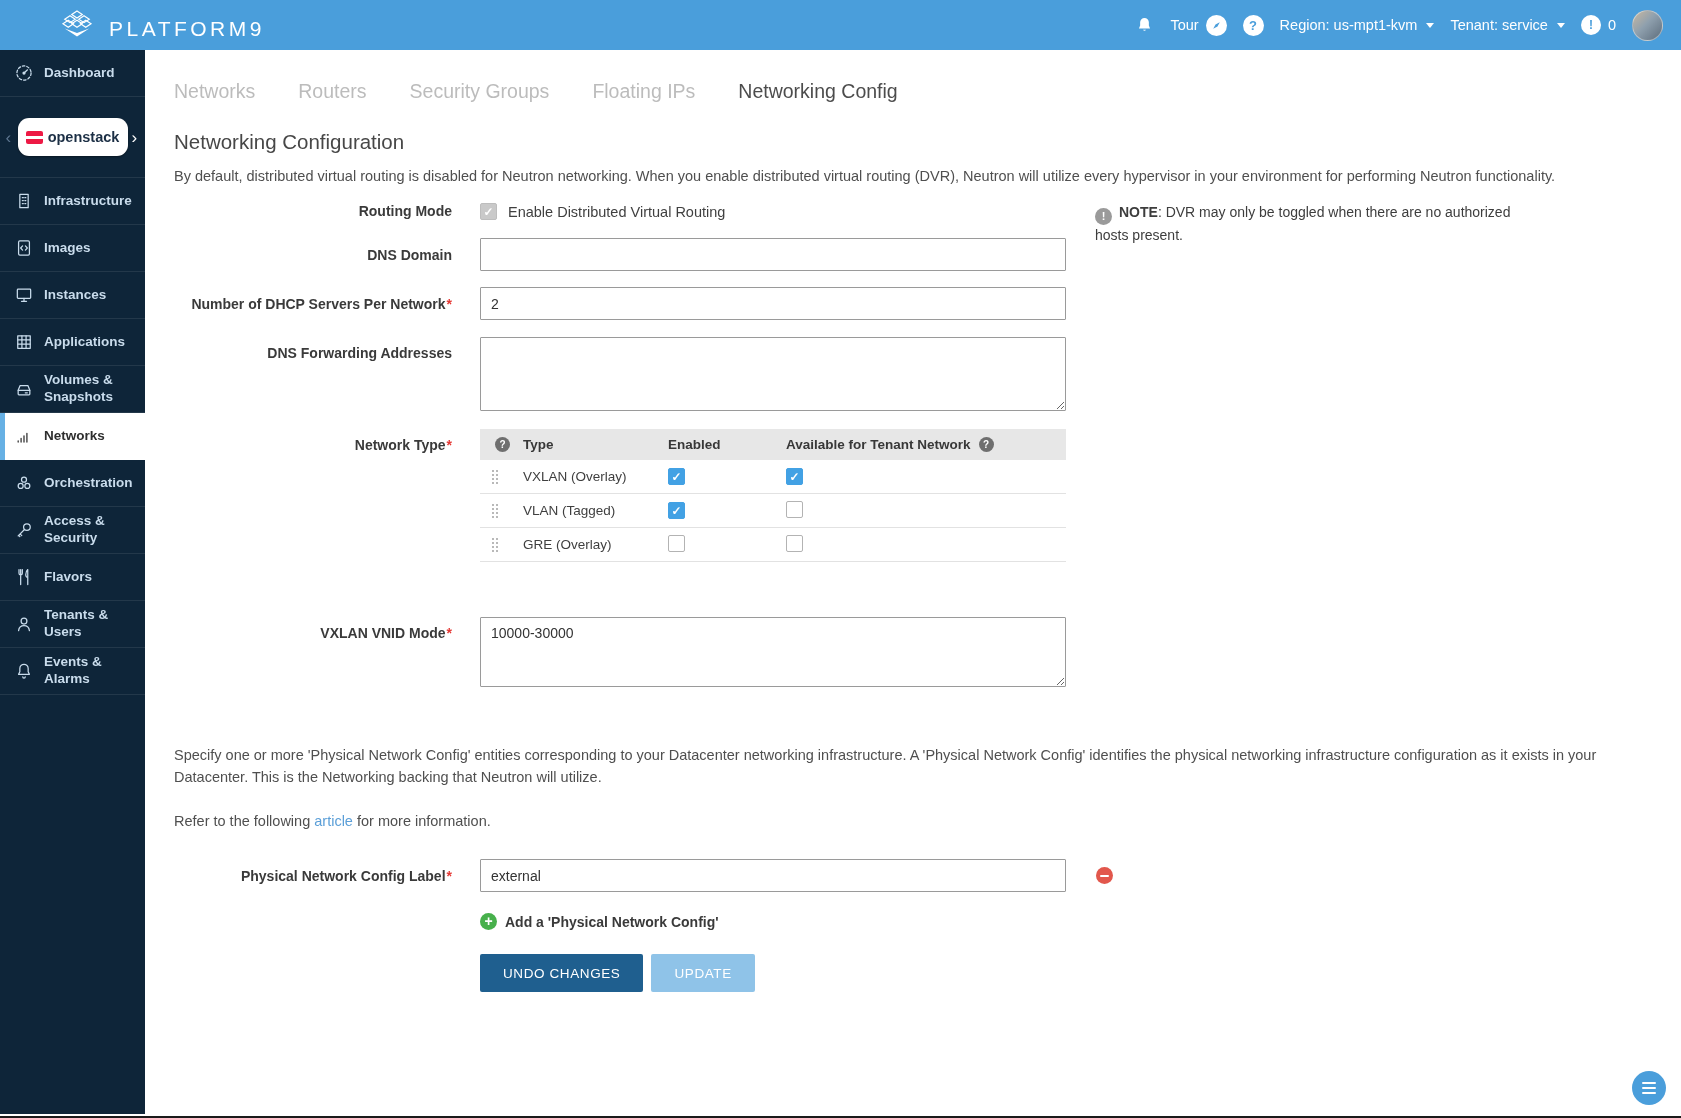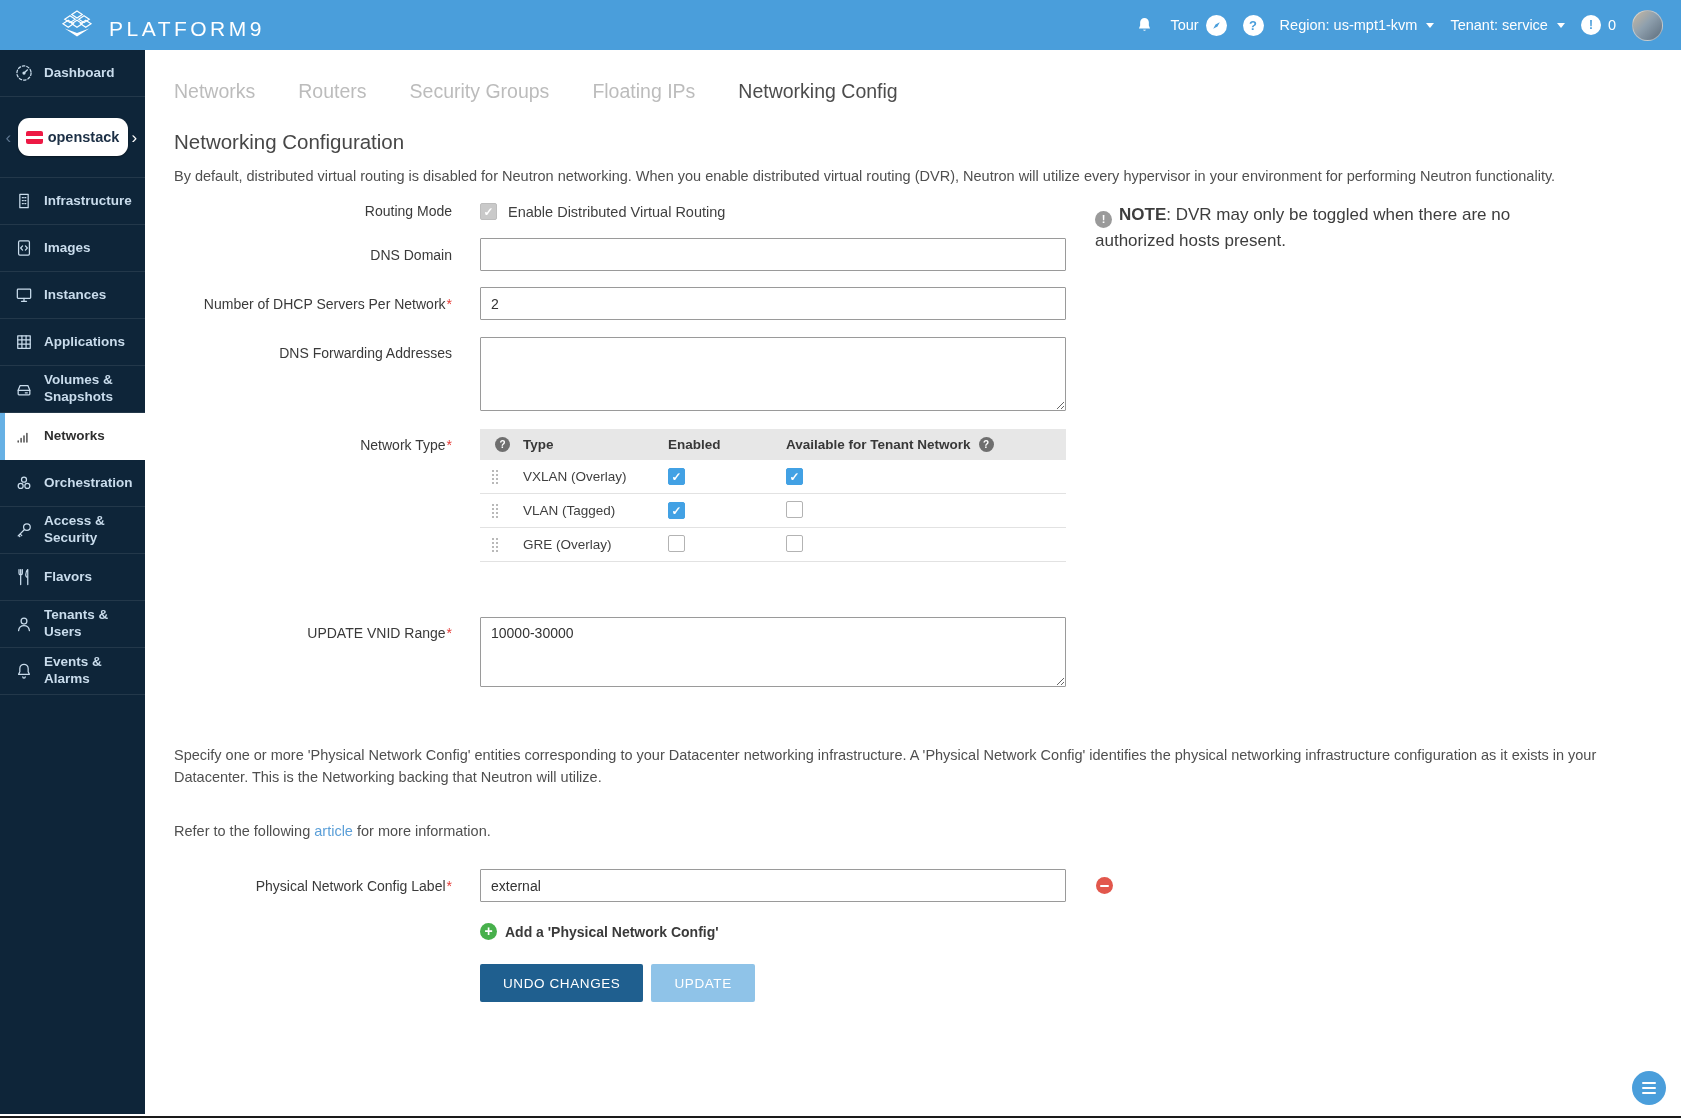--- a/index.html
+++ b/index.html
@@ -36,51 +36,51 @@
   
   .content{position:absolute;top:50px;left:145px;right:0;bottom:0;background:#fff;padding:30px 20px 0 29px;overflow:hidden}
   .tabs{display:flex;gap:43px;font-size:19.5px;color:#bcbcbc;margin-bottom:27px}
   .tab{cursor:pointer;white-space:nowrap}
   .tab.active{color:#4c4c4c}
   .page-title{font-size:20.5px;font-weight:500;color:#474747;margin-bottom:14px}
   .intro{font-size:14.5px;color:#4f4f4f;margin-bottom:17px;max-width:1475px}
 
   .form{position:relative}
   .form-row{display:flex;margin-bottom:15px}
-  .f-label{flex:0 0 278px;width:278px;text-align:right;margin-right:28px;font-size:14px;font-weight:400;color:#3a3a3a;padding-top:8px}
+  .f-label{flex:0 0 278px;width:278px;text-align:right;margin-right:28px;font-size:14px;font-weight:700;color:#3a3a3a;padding-top:8px}
   .form-row.v-center .f-label{padding-top:0;align-self:center}
   .f-input{width:586px}
   .text-input{width:586px;height:33px;border:1px solid #9a9a9a;border-radius:1px;padding:0 10px;font-family:"Liberation Sans",sans-serif;font-size:14px;color:#333;background:#fff}
   .text-area{display:block;width:586px;border:1px solid #9a9a9a;border-radius:1px;padding:7px 10px;font-family:"Liberation Sans",sans-serif;font-size:14px;color:#333;resize:vertical}
   .ta-short{height:74px}
   .ta-vnid{height:70px}
   .req{color:#e53935;margin-left:1px}
 
   .check-label{display:flex;align-items:center;gap:11px;font-size:14.5px;color:#3f3f3f;padding-top:2px}
   .checkbox{width:17px;height:17px;border:1px solid #b3b3b3;border-radius:2px;background:#fff;display:inline-flex;align-items:center;justify-content:center;cursor:pointer;flex:0 0 auto}
   .checkbox.checked{background:#42a1e4;border-color:#42a1e4}
   .checkbox.checked::after{content:"✓";color:#fff;font-size:12px;font-weight:700;line-height:1}
   .checkbox.disabled{background:#c9c9c9;border-color:#bdbdbd;cursor:default}
 
-  .note{position:absolute;left:921px;top:1px;width:448px;font-size:17px;color:#3d3d3d;line-height:1.55}
+  .note{position:absolute;left:921px;top:1px;width:448px;font-size:14px;color:#3d3d3d;line-height:1.55}
   .icon-note{display:inline-flex;align-items:center;justify-content:center;width:17px;height:17px;border-radius:50%;background:#9a9a9a;color:#fff;font-size:11px;font-weight:700;margin-right:7px;vertical-align:-3px}
   .icon-note::after{content:"!"}
 
   
   .nt-table{width:586px;font-size:13.5px;margin-bottom:0}
   .nt-head,.nt-row{display:grid;grid-template-columns:43px 145px 118px 1fr;align-items:center}
   .nt-head{background:#e7e7e7;height:31px;font-weight:700;color:#383838}
   .nt-row{height:34px;border-bottom:1px solid #e2e2e2;color:#3f3f3f}
   .icon-q{display:inline-flex;align-items:center;justify-content:center;width:15px;height:15px;border-radius:50%;background:#6f6f6f;color:#fff;font-size:10px;font-weight:700;cursor:pointer}
   .icon-q::after{content:"?"}
   .nt-head .icon-q{margin-left:15px}
   .th-tenant{display:flex;align-items:center;gap:8px}
   .drag-handle{width:8px;height:15px;margin-left:11px;background-image:radial-gradient(circle,#b9b9b9 1.1px,transparent 1.4px);background-size:4px 4px;cursor:grab}
 
-  .section-text{font-size:14.5px;color:#4f4f4f;line-height:1.5;max-width:1500px;margin-bottom:32px}
+  .section-text{font-size:14.5px;color:#4f4f4f;line-height:1.5;max-width:1500px;margin-bottom:22px}
   .section-text.first{margin-top:58px}
   .refer{margin-bottom:27px}
   .link{color:#5b9fd8;cursor:pointer;text-decoration:none}
 
   .pnc-row{align-items:center}
   .icon-minus{width:17px;height:17px;border-radius:50%;background:#e2574c;position:relative;margin-left:30px;align-self:center;cursor:pointer;flex:0 0 auto}
   .icon-minus::after{content:"";position:absolute;left:4px;right:4px;top:7.5px;height:2.5px;background:#fff;border-radius:1px}
 
   .add-row{display:flex;align-items:center;gap:8px;margin-bottom:24px;cursor:pointer}
   .icon-plus{width:17px;height:17px;border-radius:50%;background:#47b04b;color:#fff;display:inline-flex;align-items:center;justify-content:center;font-size:14px;font-weight:700;line-height:1}
@@ -316,21 +316,21 @@
         <div class="nt-row">
           <span class="drag-handle"></span>
           <span>GRE (Overlay)</span>
           <span><span class="checkbox"></span></span>
           <span><span class="checkbox"></span></span>
         </div>
       </div>
     </div>
 
     <div class="form-row" style="margin-bottom:0">
-      <span class="f-label"><span>UPDATE VNID Range</span><span class="req">*</span></span>
+      <span class="f-label"><span>VXLAN VNID Mode</span><span class="req">*</span></span>
       <div class="f-input">
         <textarea class="text-area ta-vnid" style="">10000-30000</textarea>
       </div>
     </div>
 
     <p class="section-text first">Specify one or more 'Physical Network Config' entities corresponding to your Datacenter networking infrastructure. A 'Physical Network Config' identifies the physical networking infrastructure configuration as it exists in your Datacenter. This is the Networking backing that Neutron will utilize.</p>
     <p class="section-text refer"><span>Refer to the following </span><a class="link">article</a><span> for more information.</span></p>
 
     <div class="form-row pnc-row" style="margin-bottom:21px">
       <span class="f-label" style="padding-top:0;align-self:center"><span>Physical Network Config Label</span><span class="req">*</span></span>

